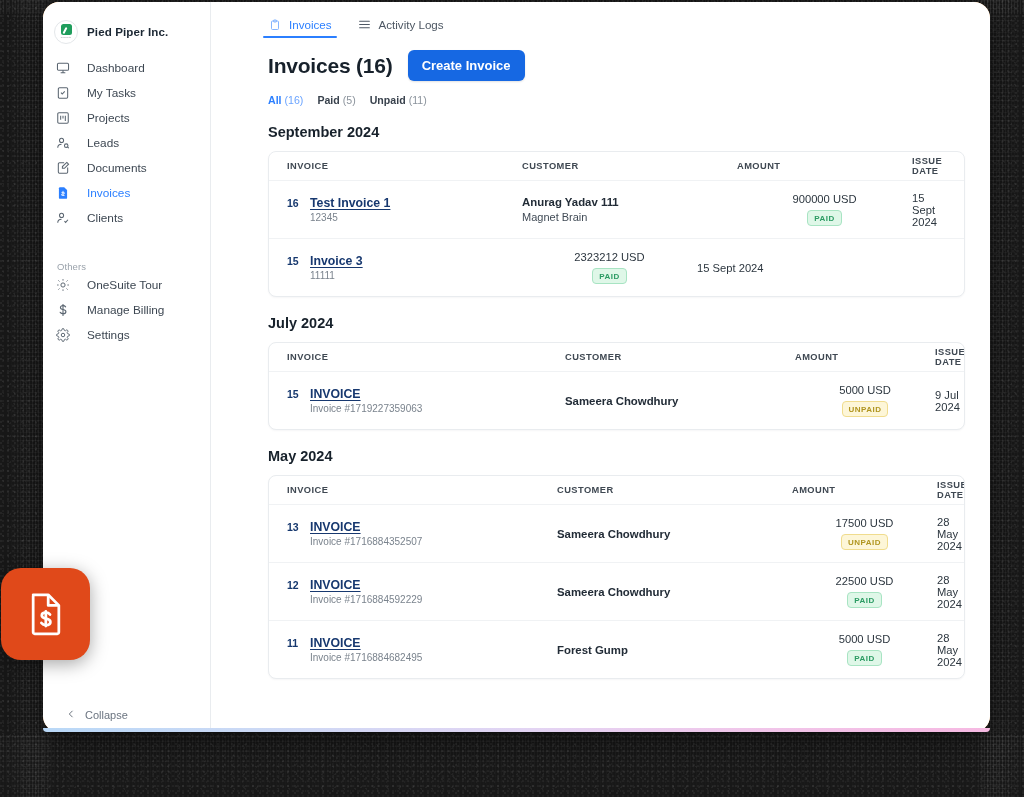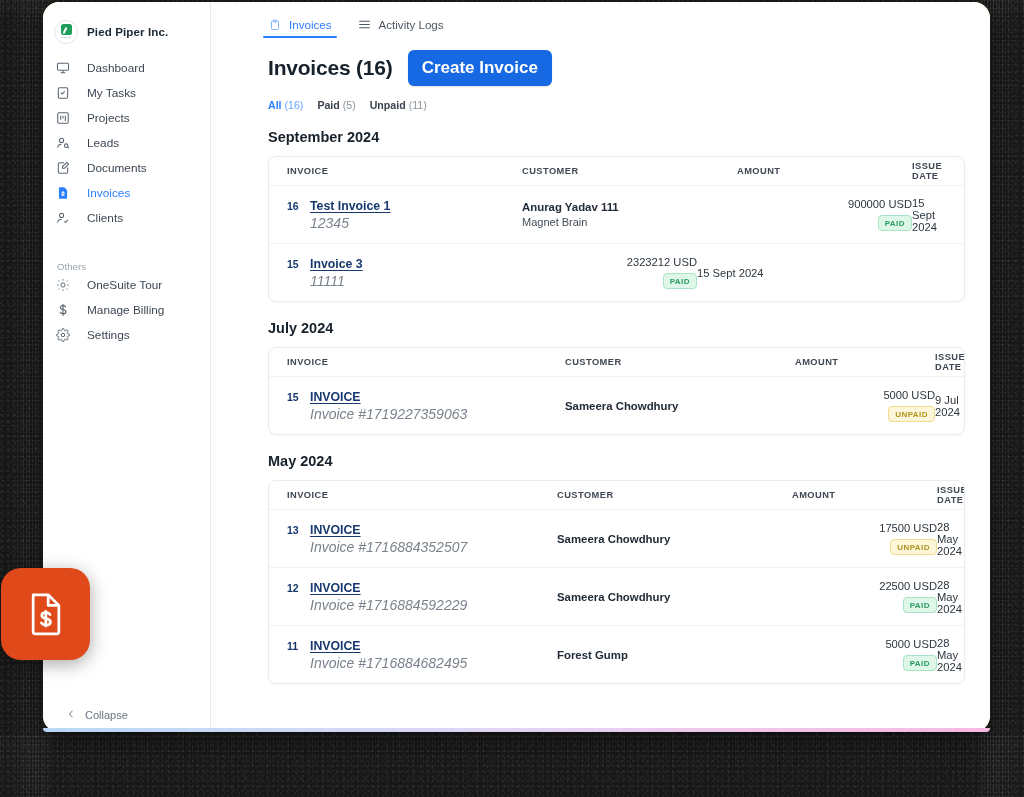--- a/index.html
+++ b/index.html
@@ -171,21 +171,21 @@
   .title-row {
     display: flex; align-items: center; gap: 15px;
     padding: 12px 0 0 57px;
   }
   .page-title {
     font-size: 21px; font-weight: 700; color: #17212b; letter-spacing: -.2px;
   }
   .btn-primary {
     background: #1668e3; color: #ffffff;
     border: none; border-radius: 6px;
-    font-size: 17px; font-weight: 700;
+    font-size: 13px; font-weight: 700;
     padding: 8px 14px;
     cursor: pointer;
     font-family: "Liberation Sans", sans-serif;
     box-shadow: 0 1px 2px rgba(0,0,0,.12);
   }
 
   .filters {
     display: flex; align-items: center; gap: 14px;
     padding: 13px 0 0 57px;
     font-size: 10.6px;
@@ -225,27 +225,27 @@
   .trow:first-child { border-top: none; }
 
   .c-invoice { flex: 0 0 auto; display: flex; align-items: baseline; gap: 9px; }
   .row-num { font-size: 10.5px; font-weight: 700; color: #16386e; flex: 0 0 auto; width: 14px; }
   .inv-main { display: flex; flex-direction: column; gap: 2px; justify-content: center; }
   .inv-title {
     font-size: 12.3px; font-weight: 700; color: #17386f;
     text-decoration: underline; text-underline-offset: 2px;
     cursor: pointer;
   }
-  .inv-sub { font-size: 14px; color: #7a838d; font-style: italic; }
+  .inv-sub { font-size: 10px; color: #7a838d; }
 
   .c-customer { display: flex; flex-direction: column; gap: 3px; }
   .cust-name { font-size: 11.4px; font-weight: 700; color: #222c37; }
   .cust-sub { font-size: 11px; color: #414b56; }
 
-  .c-amount { display: flex; flex-direction: column; gap: 5px; align-items: flex-end; }
+  .c-amount { display: flex; flex-direction: column; gap: 5px; align-items: center; }
   .amt { font-size: 11.2px; color: #2c3views; color: #2c363f; }
   .badge {
     font-size: 8px; font-weight: 700; letter-spacing: .45px;
     padding: 2.5px 6px; border-radius: 4px;
     border: 1px solid transparent;
     display: inline-block;
   }
   .badge.paid { background: #dff7e8; color: #2b9b63; border-color: #a8e4c3; }
   .badge.unpaid { background: #fdf6d8; color: #b0951f; border-color: #f0dc8e; }
 

